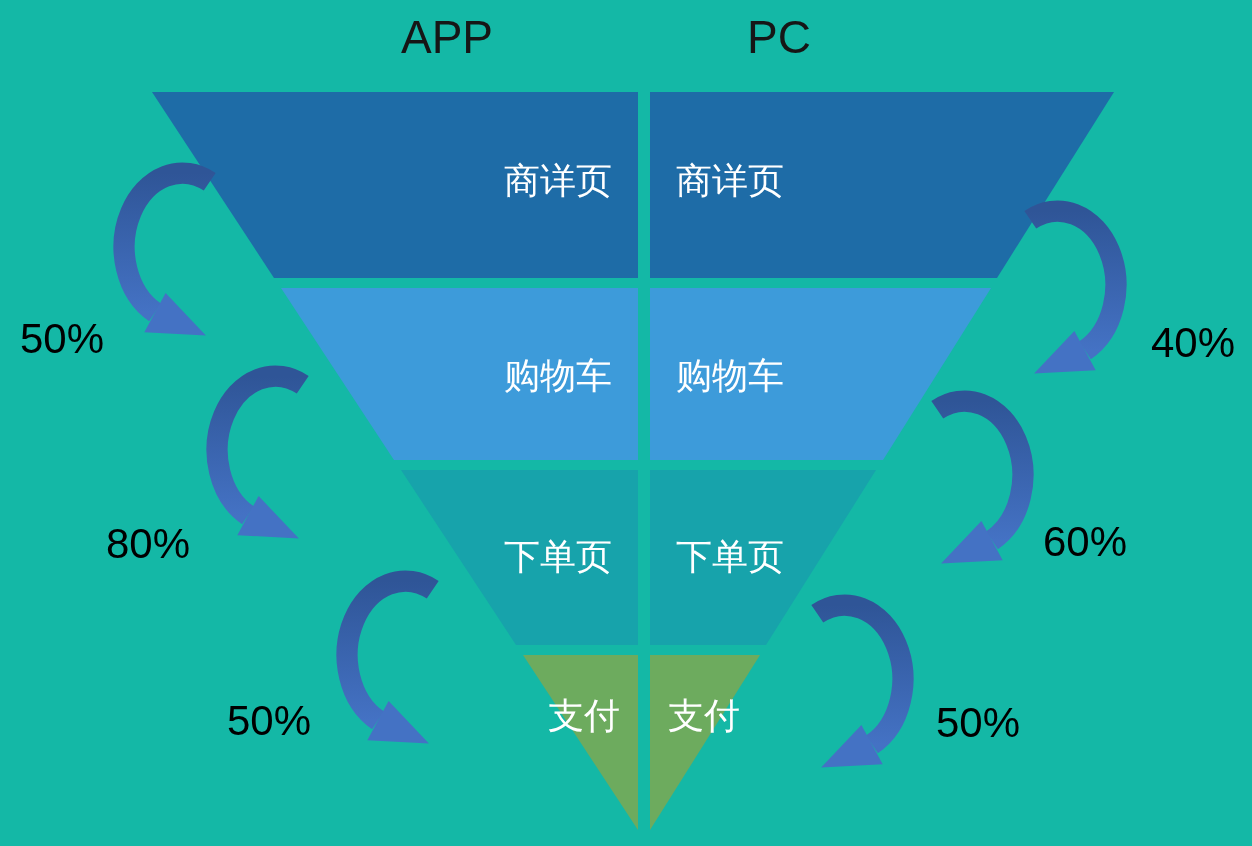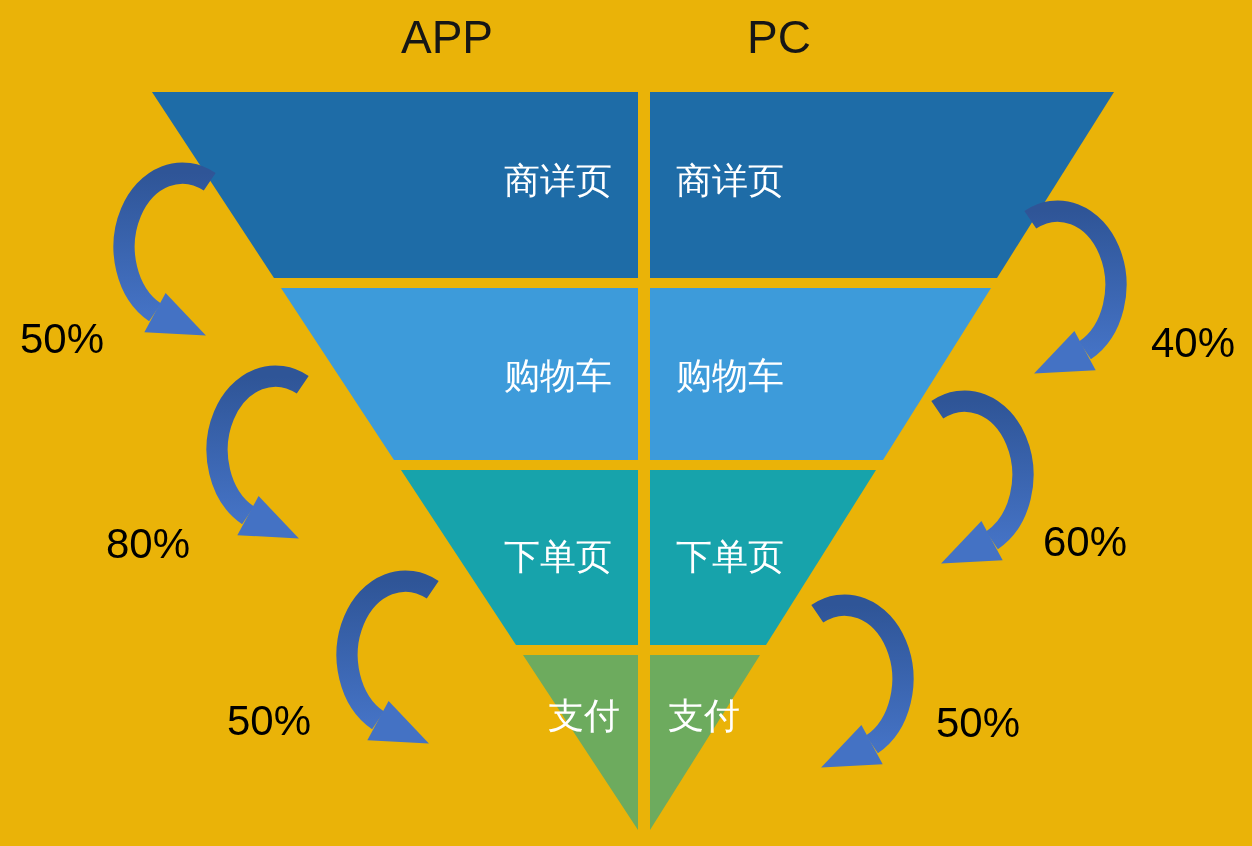--- a/index.html
+++ b/index.html
@@ -4,21 +4,21 @@
 <style>
   html, body {
     margin: 0;
     padding: 0;
     background: #ffffff;
   }
   .canvas {
     position: relative;
     width: 1252px;
     height: 846px;
-    background: #eab308;
+    background: #14b8a6;
     overflow: hidden;
     font-family: "Liberation Sans", sans-serif;
   }
   svg { display: block; }
   text {
     font-family: "Liberation Sans", sans-serif;
     dominant-baseline: central;
   }
   .hdr  { font-size: 46px; fill: #161616; }
   .stage { font-size: 36px; fill: #ffffff; }

